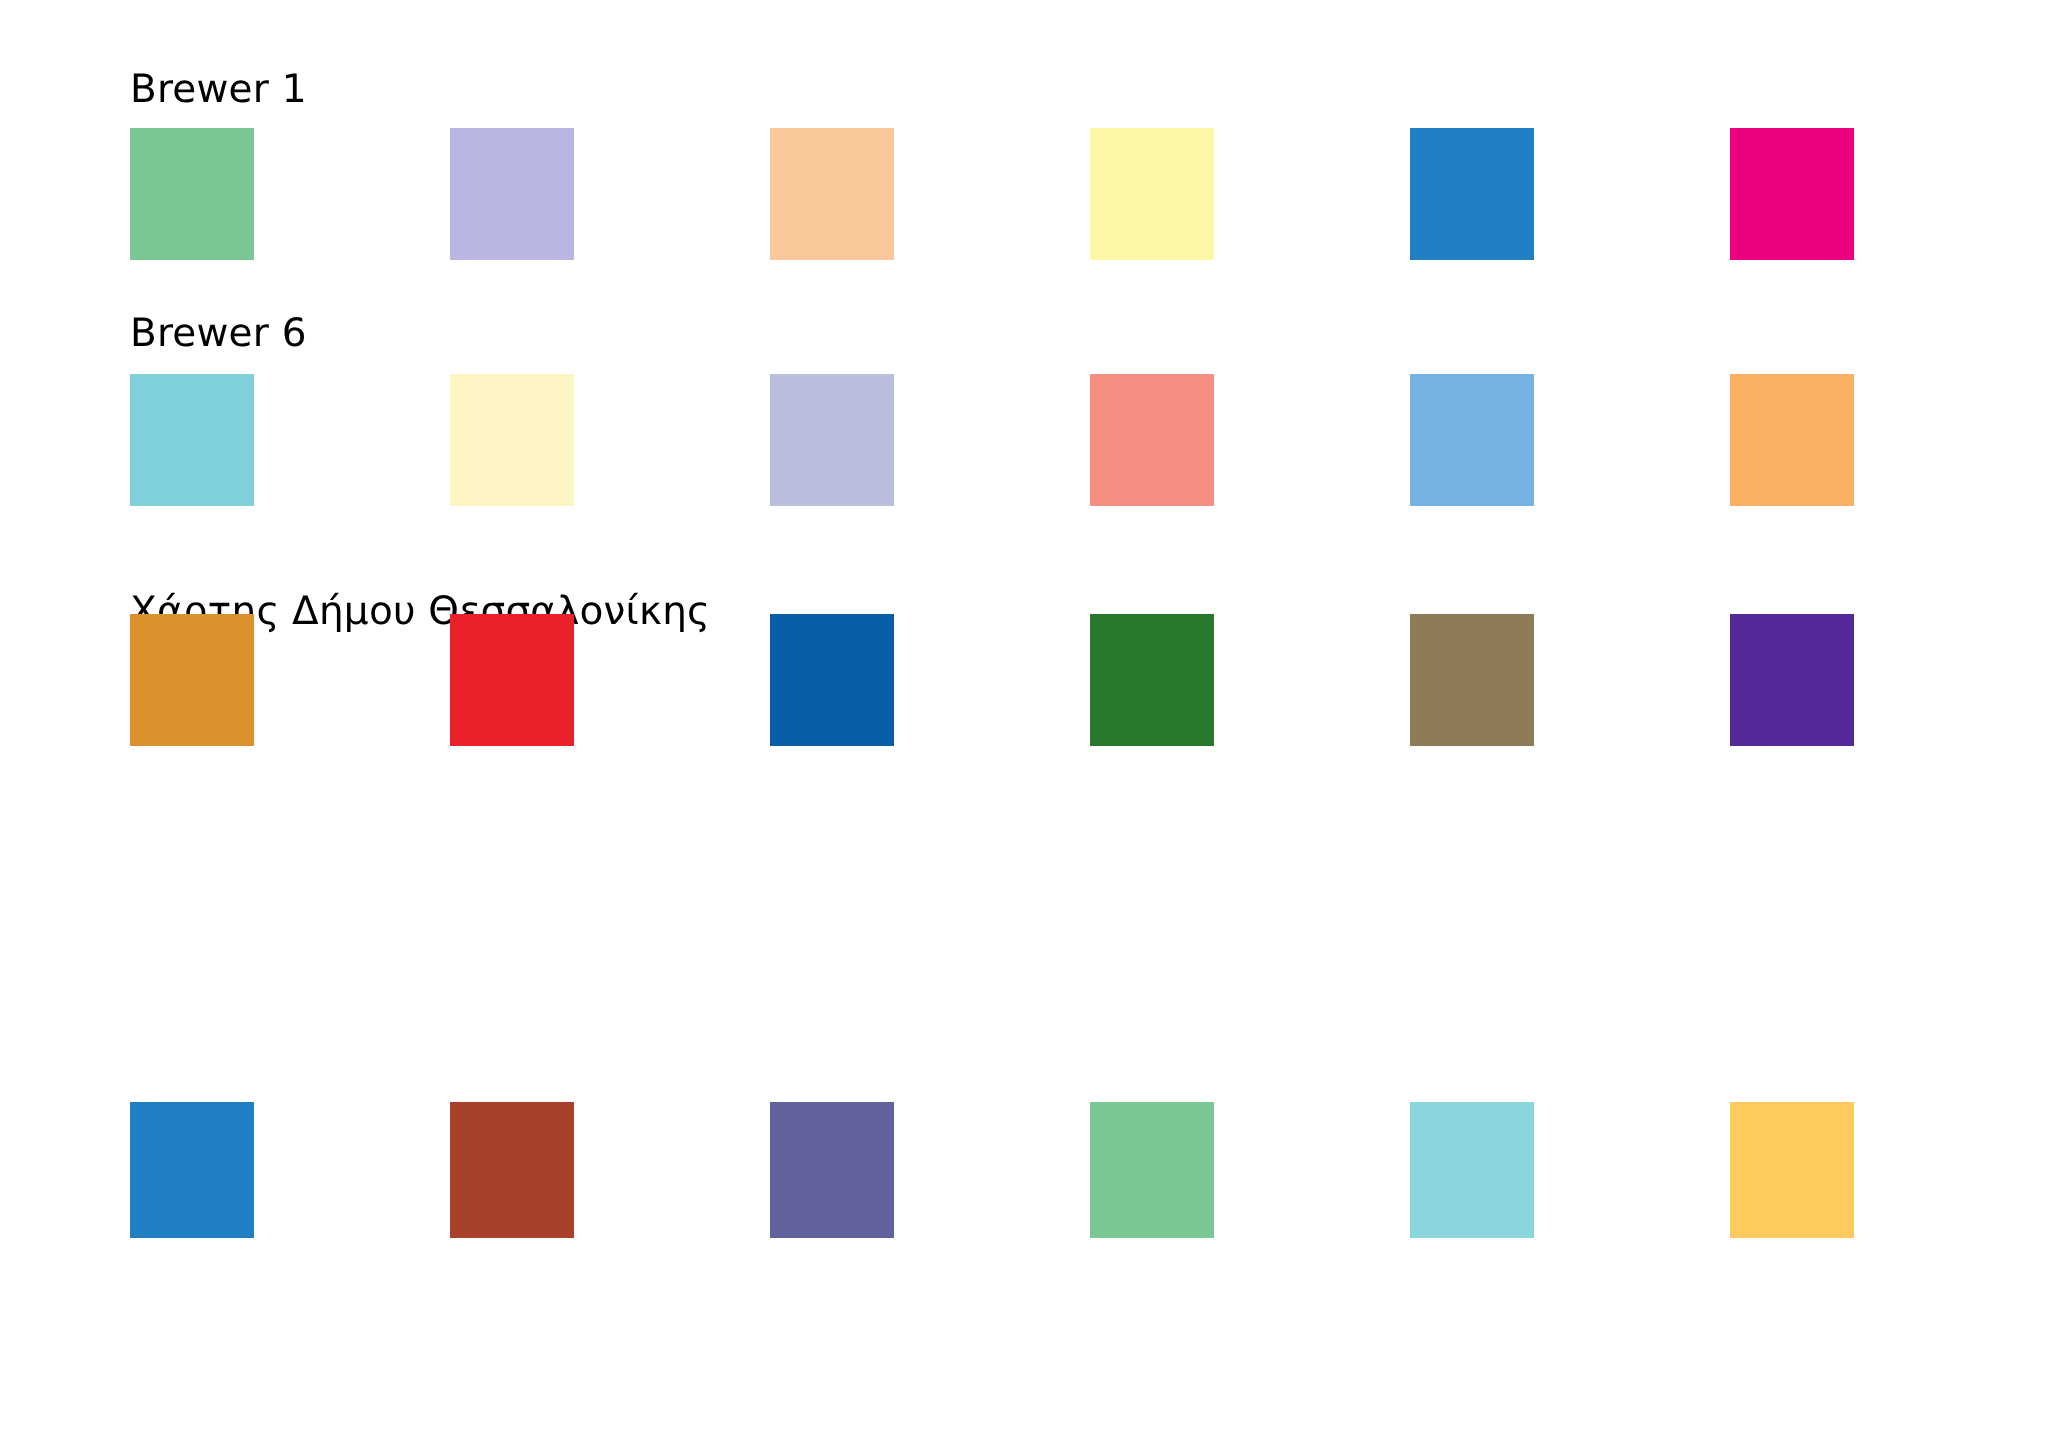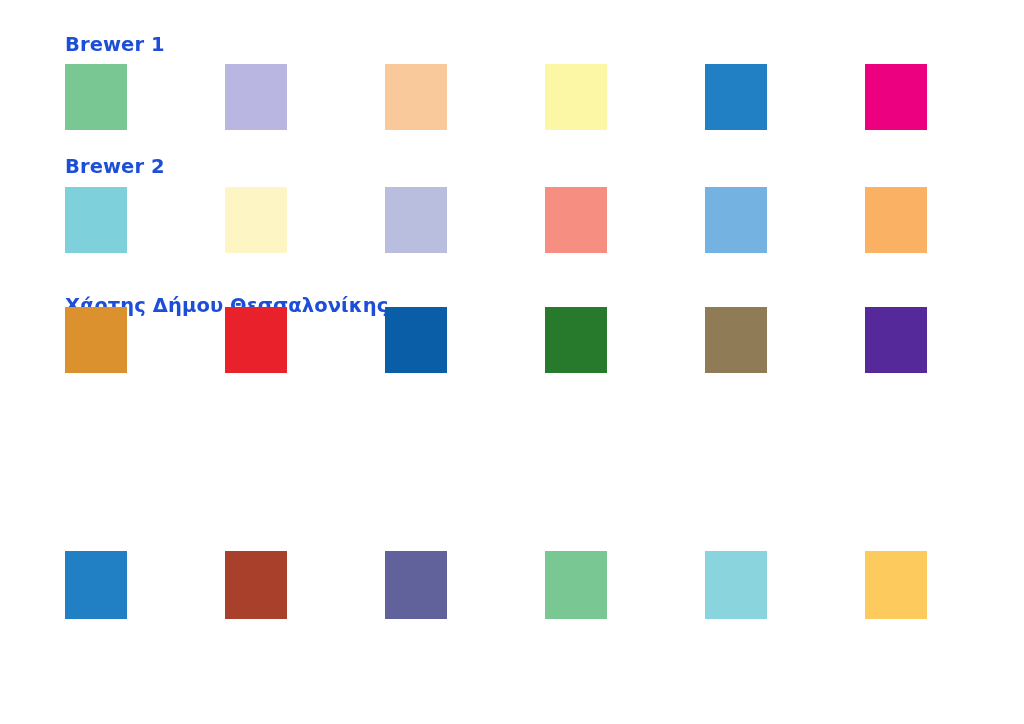--- a/index.html
+++ b/index.html
@@ -23,25 +23,24 @@
     position: absolute;
     left: 0;
     top: 0;
     width: 1024px;
   }
   .palette-label {
     position: absolute;
     left: 65px;
     font-size: 19.5px;
     line-height: 1;
-    color: #1d4ed8;
+    color: #000000;
     letter-spacing: 0.1px;
     white-space: nowrap;
     font-family: "DejaVu Sans", sans-serif;
-    font-weight: bold;
   }
   .swatch-row {
     position: absolute;
     left: 65px;
     width: 880px;
     height: 66px;
   }
   .swatch {
     position: absolute;
     top: 0;
@@ -80,21 +79,21 @@
       <div class="swatch col-0" style="background-color: rgb(121, 200, 148);"></div>
       <div class="swatch col-1" style="background-color: rgb(185, 183, 226);"></div>
       <div class="swatch col-2" style="background-color: rgb(249, 200, 155);"></div>
       <div class="swatch col-3" style="background-color: rgb(251, 247, 165);"></div>
       <div class="swatch col-4" style="background-color: rgb(33, 128, 196);"></div>
       <div class="swatch col-5" style="background-color: rgb(237, 0, 128);"></div>
     </div>
   </div>
 
   <div class="palette-group group-2">
-    <div class="palette-label">Brewer 2</div>
+    <div class="palette-label">Brewer 6</div>
     <div class="swatch-row">
       <div class="swatch col-0" style="background-color: rgb(126, 208, 219);"></div>
       <div class="swatch col-1" style="background-color: rgb(253, 245, 196);"></div>
       <div class="swatch col-2" style="background-color: rgb(185, 190, 223);"></div>
       <div class="swatch col-3" style="background-color: rgb(246, 142, 130);"></div>
       <div class="swatch col-4" style="background-color: rgb(116, 178, 226);"></div>
       <div class="swatch col-5" style="background-color: rgb(251, 177, 100);"></div>
     </div>
   </div>
 

